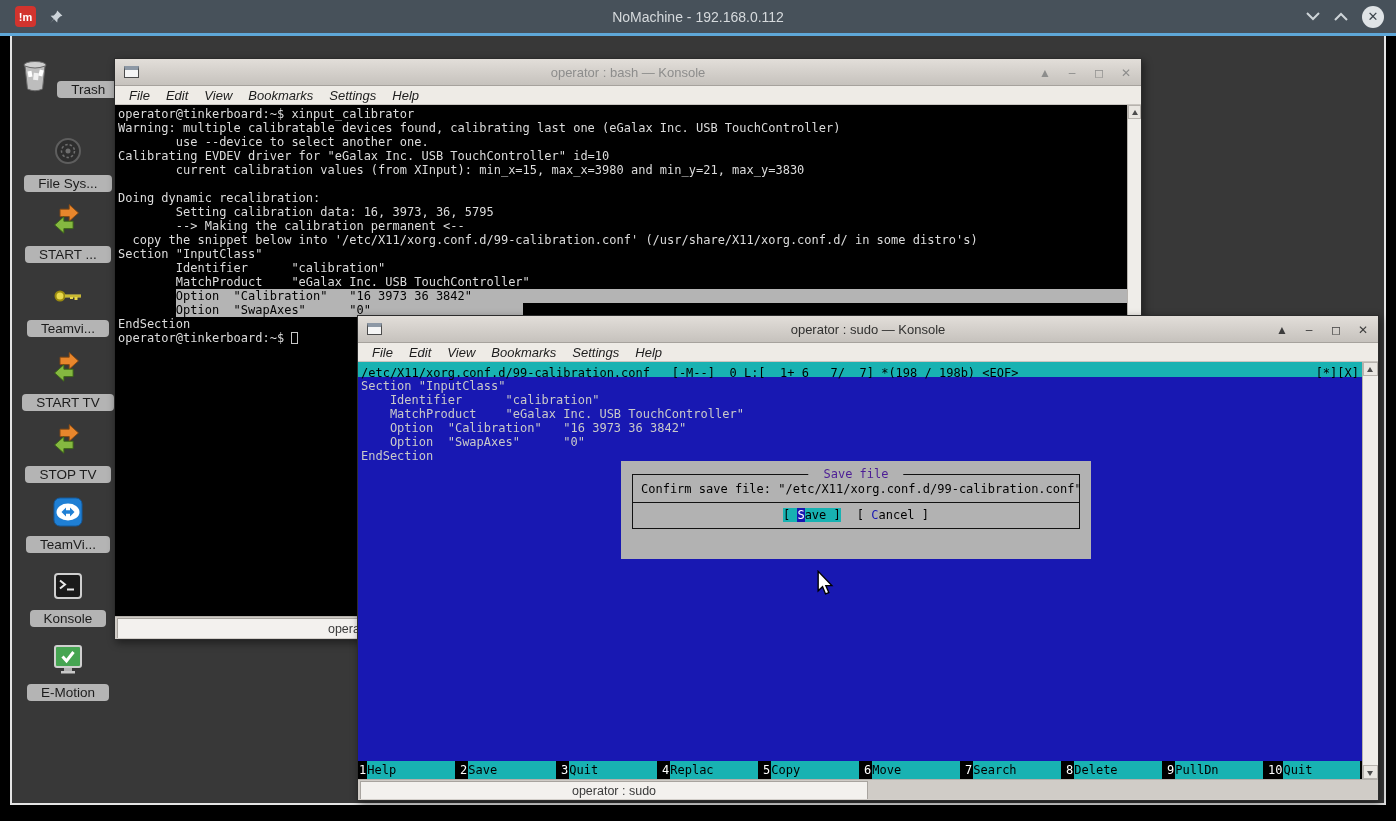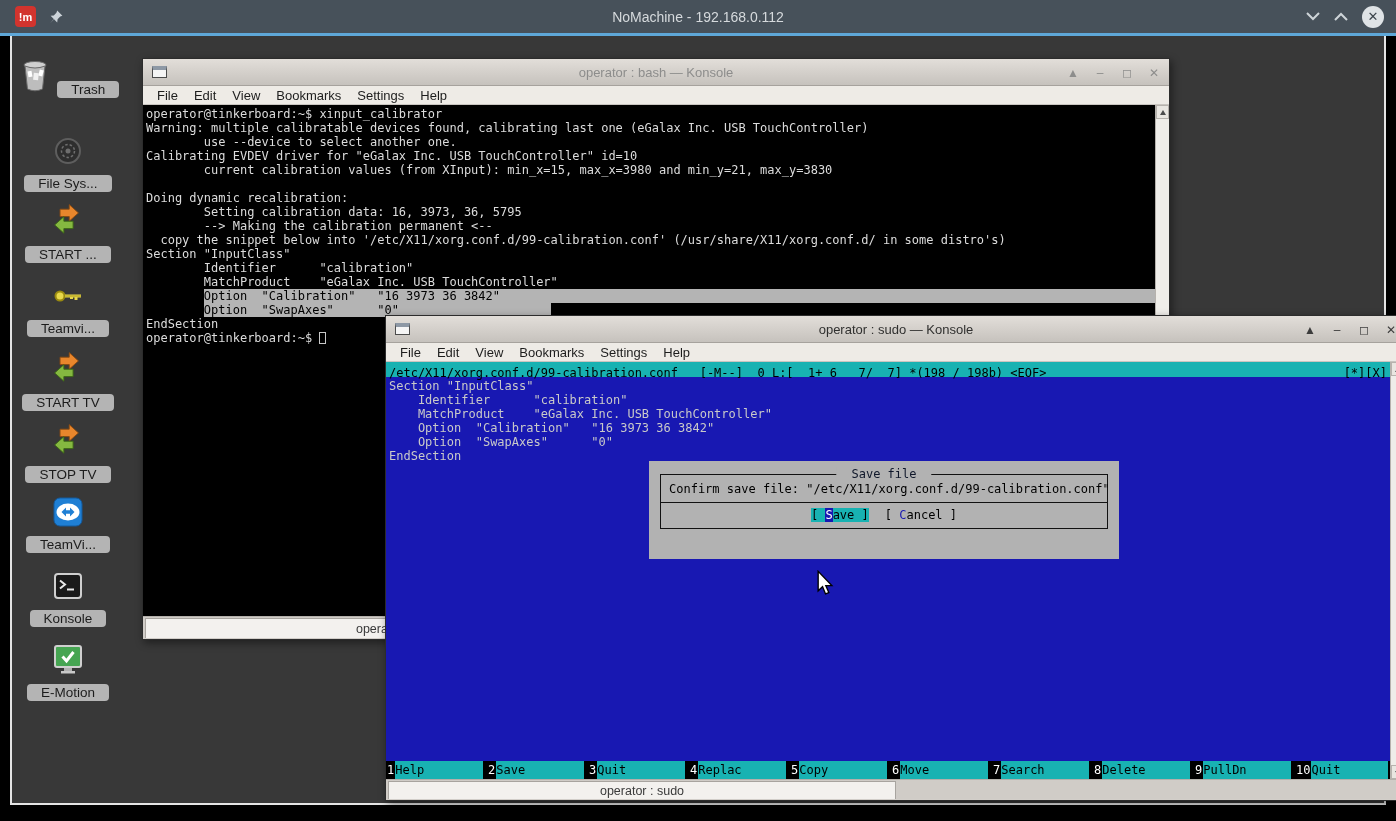--- a/index.html
+++ b/index.html
@@ -29,36 +29,36 @@
 
   
   .dicon { position:absolute; left:1px; width:110px; text-align:center; }
   .dicon-img { width:36px; height:36px; margin:0 auto; }
   .dicon-label { display:inline-block; margin-top:2px; background:#b4b4b4;
                  color:#1c1c1c; font-size:13.5px; padding:1px 14px;
                  border-radius:4px; white-space:nowrap; }
 
   
   .kwin { position:absolute; background:#d2cec9; border:1px solid #2c2c2c;
-          box-shadow:2px 3px 8px rgba(0,0,0,.45);margin-left:28px; }
+          box-shadow:2px 3px 8px rgba(0,0,0,.45); }
   .ktitle { height:27px; display:flex; align-items:center; position:relative;
             background:linear-gradient(#e2ded9,#c6c2bd);
             border-bottom:1px solid #a6a29d; }
   .ktitle .wicon { width:15px; height:12px; margin-left:9px; background:#f5f5f5;
                    border:1px solid #4c4c4c; border-top:4px solid #8d98a5; }
   .ktitle .ttext { position:absolute; left:0; right:0; text-align:center;
                    font-size:13px; }
   .t-active .ttext { color:#30302f; }
   .t-inactive .ttext { color:#8d8d8c; }
   .wbtns { position:absolute; right:8px; top:0; height:27px; display:flex;
            align-items:center; gap:13px; font-size:12px; }
   .t-active .wbtns { color:#3c3c3c; } .t-inactive .wbtns { color:#8d8d8c; }
   .wbtn { width:14px; text-align:center; }
   .kmenu { height:19px; background:#eeebe6; border-bottom:1px solid #c9c5c0;
-           display:flex; align-items:center; padding-left:6px; }
+           display:flex; align-items:center; padding-left:6px;font-style:italic; }
   .kmenu span { font-size:13px; color:#1d1d1d; padding:0 8px; }
   .ktabs { height:22px; background:#d0ccc7; border-top:1px solid #b4b0ab;
            display:flex; }
   .ktab { width:506px; margin:1px 0 0 2px; background:#f3f1ee;
           border:1px solid #a8a49f; border-bottom:none; font-size:12.5px;
           color:#3a3a3a; display:flex; align-items:center;
           justify-content:center; white-space:nowrap; overflow:hidden; }
 
   
   #win-bash { left:102px; top:22px; width:1028px; height:582px; }
@@ -101,21 +101,21 @@
             font-family:"DejaVu Sans Mono", monospace; padding:0 1px; }
   .fk-label { flex:1; color:#000; background:#18b2b2; font-size:12px;
               line-height:18px; font-family:"DejaVu Sans Mono", monospace; }
 
   
   #dlg { position:absolute; left:263px; top:84px; width:470px; height:98px;
          background:#b2b2b2; font-family:"DejaVu Sans Mono", monospace;
          font-size:12px; color:#000; }
   #dlg-box { position:relative; margin:13px 11px 0; border:1px solid #111; }
   #dlg-title { position:absolute; top:-8px; left:50%; transform:translateX(-50%);
-               background:#b2b2b2; color:#0f172a; padding:0 8px;
+               background:#b2b2b2; color:#4c1d95; padding:0 8px;
                white-space:pre; }
   #dlg-msg { padding:7px 8px 6px; text-align:center; white-space:pre; }
   #dlg-sep { border-top:1px solid #111; }
   #dlg-btnrow { display:flex; justify-content:center; gap:16px; padding:5px 0 6px; }
   .dlg-btn { white-space:pre; }
   #btn-save { background:#18b2b2; }
   .hotkey-save { background:#1818b2; color:#fff; }
   .hotkey-cancel { color:#1818b2; }
 
   

